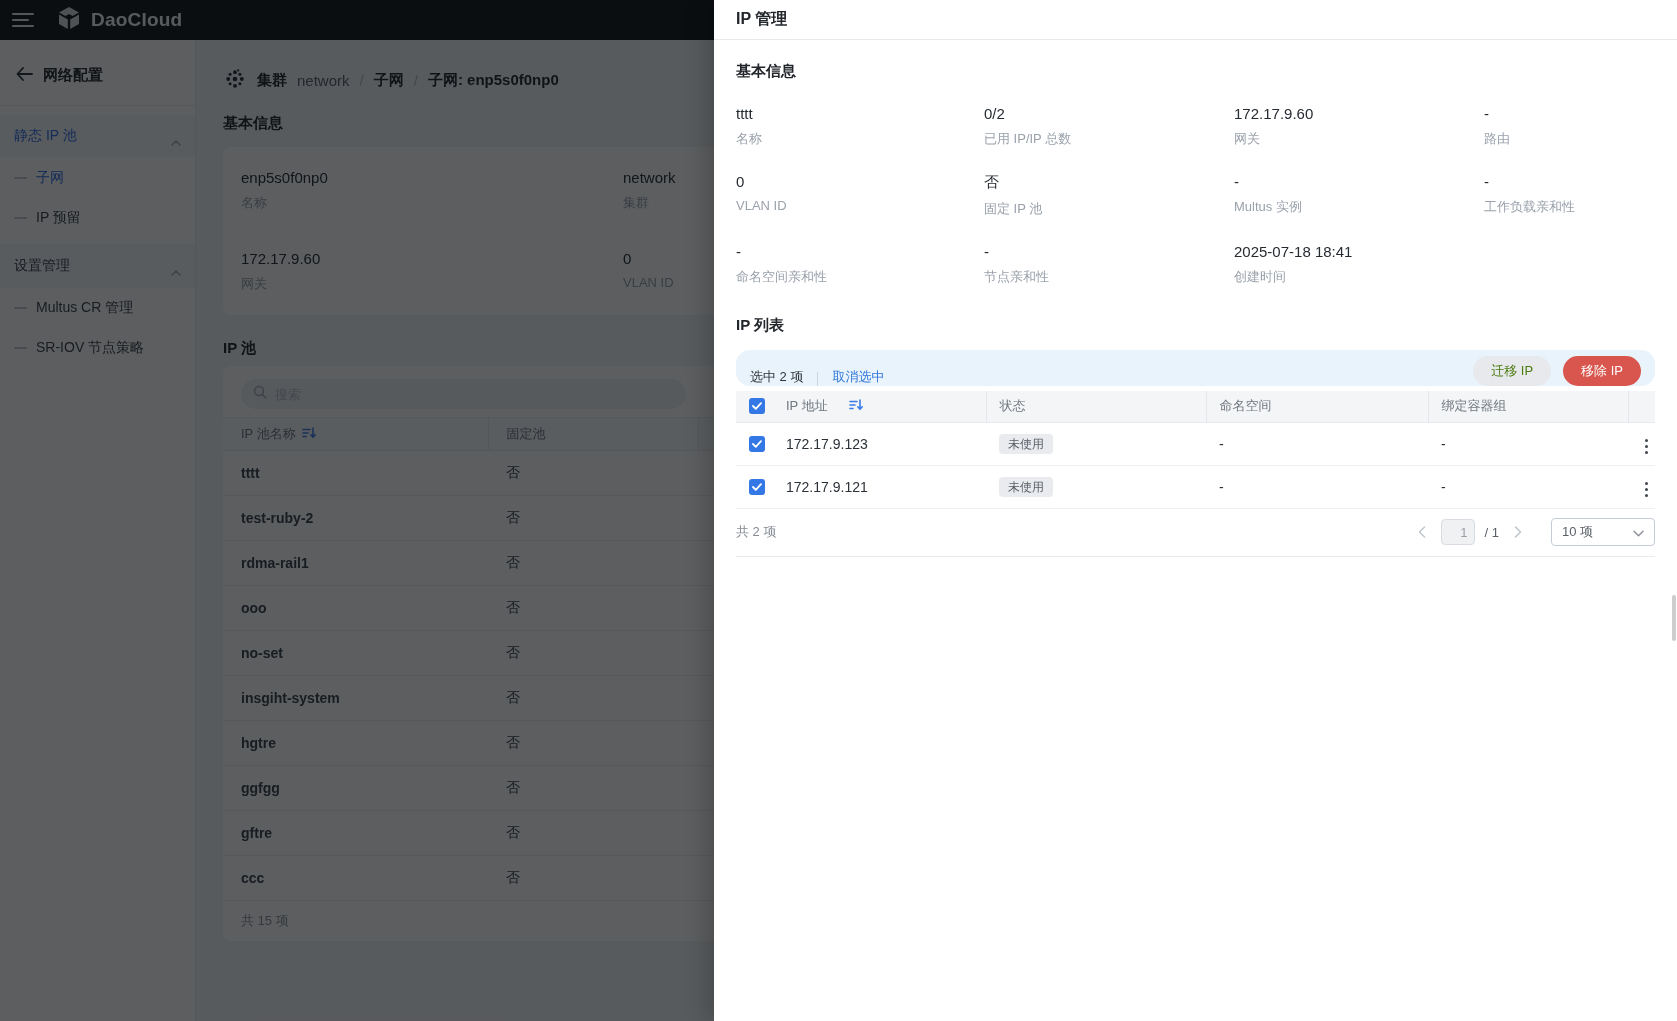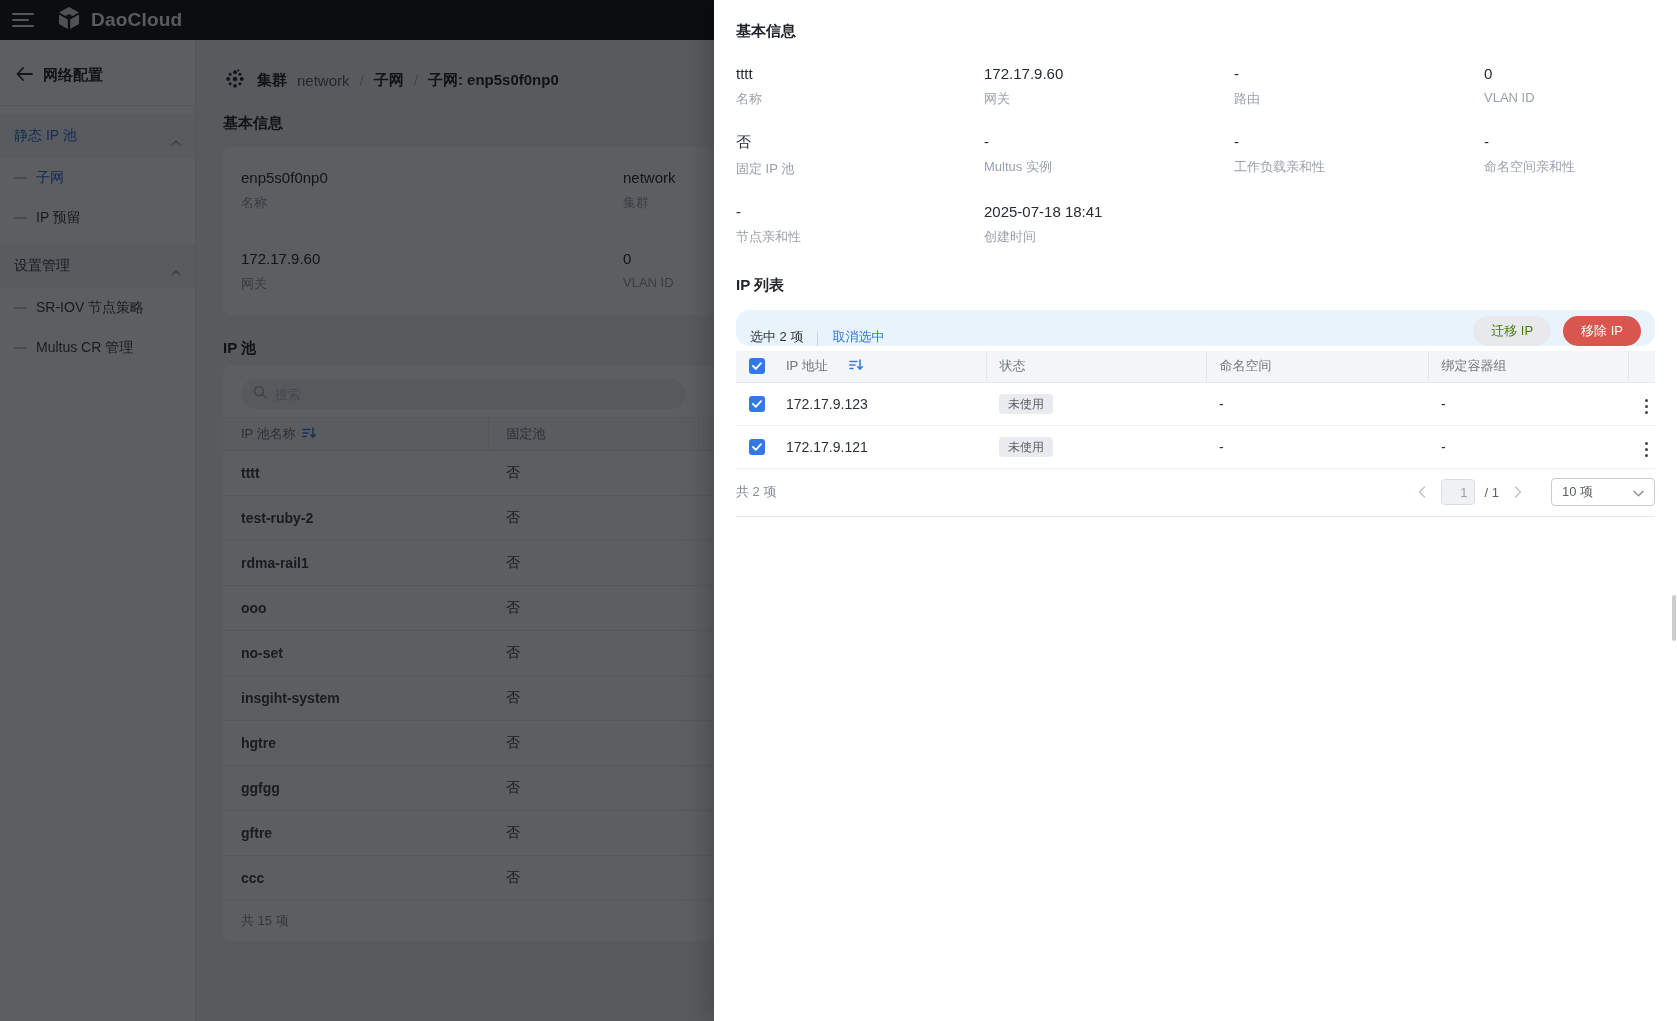--- a/index.html
+++ b/index.html
@@ -146,25 +146,25 @@
     <div class="nav-section gap">
       <span class="lbl">设置管理</span>
       <span class="chev">
         <svg width="10" height="6" viewBox="0 0 10 6">
             <path d="M1 5 L5 1 L9 5" stroke="#a7adb5" stroke-width="1.5" fill="none" stroke-linecap="round"></path>
           </svg>
       </span>
     </div>
     <div class="nav-item">
       <span class="dash"></span>
-      <span>SR-IOV 节点策略</span>
+      <span>Multus CR 管理</span>
     </div>
     <div class="nav-item">
       <span class="dash"></span>
-      <span>Multus CR 管理</span>
+      <span>SR-IOV 节点策略</span>
     </div>
   </div>
 
   <div class="main">
     <div class="breadcrumb">
       <span>
         <svg width="24" height="24" viewBox="0 0 24 24" fill="#23272d">
           <circle cx="12" cy="12" r="2.3"></circle>
           <circle cx="12" cy="5.2" r="1.9"></circle>
             <circle cx="16.9" cy="7.2" r="1.5"></circle>
@@ -296,27 +296,34 @@
             </tr>
         </tbody>
       </table>
       <div class="bg-foot">共 15 项</div>
     </div>
   </div>
 
   <div class="overlay"></div>
 
   <div class="drawer">
+    <div class="drawer-head">
+      <span class="drawer-title">IP 管理</span>
+    </div>
     <div class="drawer-body">
       <div class="dsec-title">基本信息</div>
 
       <div class="info-grid">
         <div>
             <div class="fval">tttt</div>
             <div class="flbl">名称</div>
+          </div>
+        <div>
+            <div class="fval">0/2</div>
+            <div class="flbl">已用 IP/IP 总数</div>
           </div>
         <div>
             <div class="fval">172.17.9.60</div>
             <div class="flbl">网关</div>
           </div>
         <div>
             <div class="fval">-</div>
             <div class="flbl">路由</div>
           </div>
         <div>

